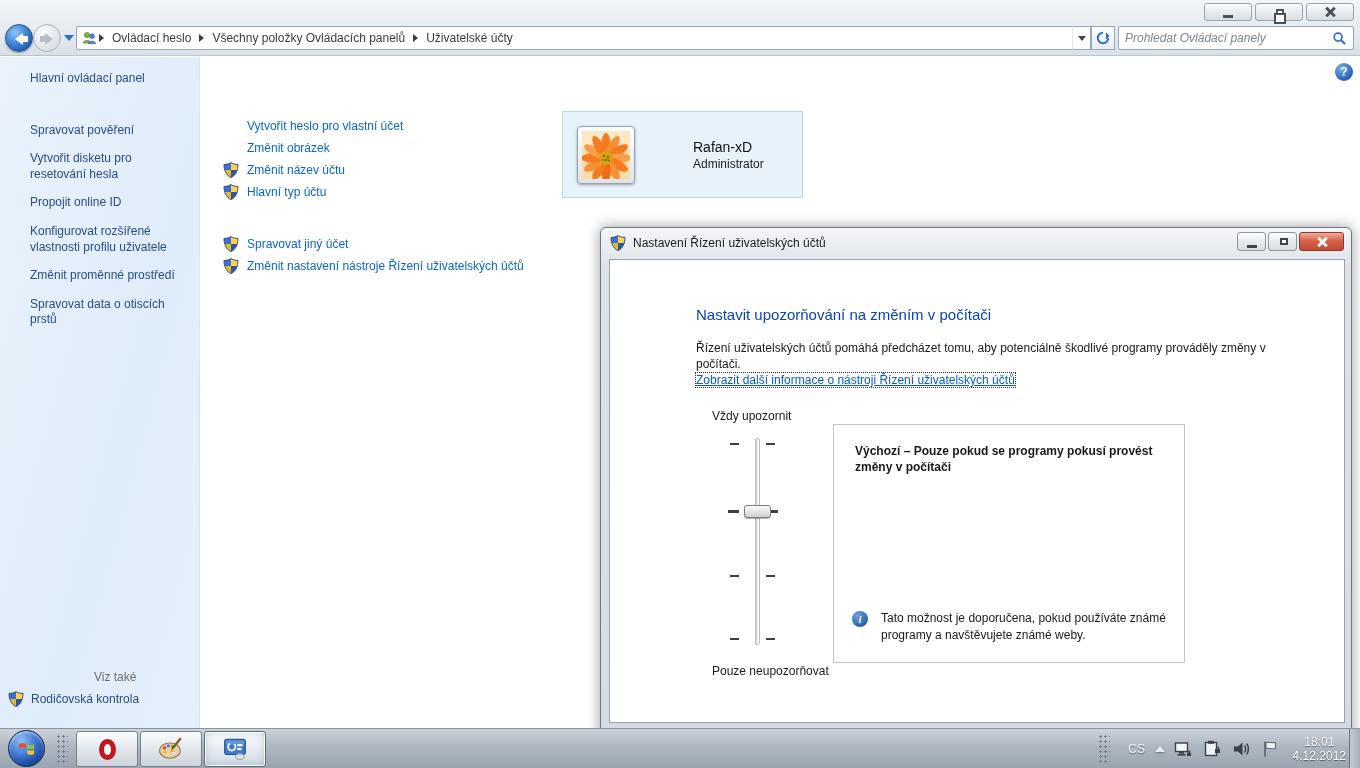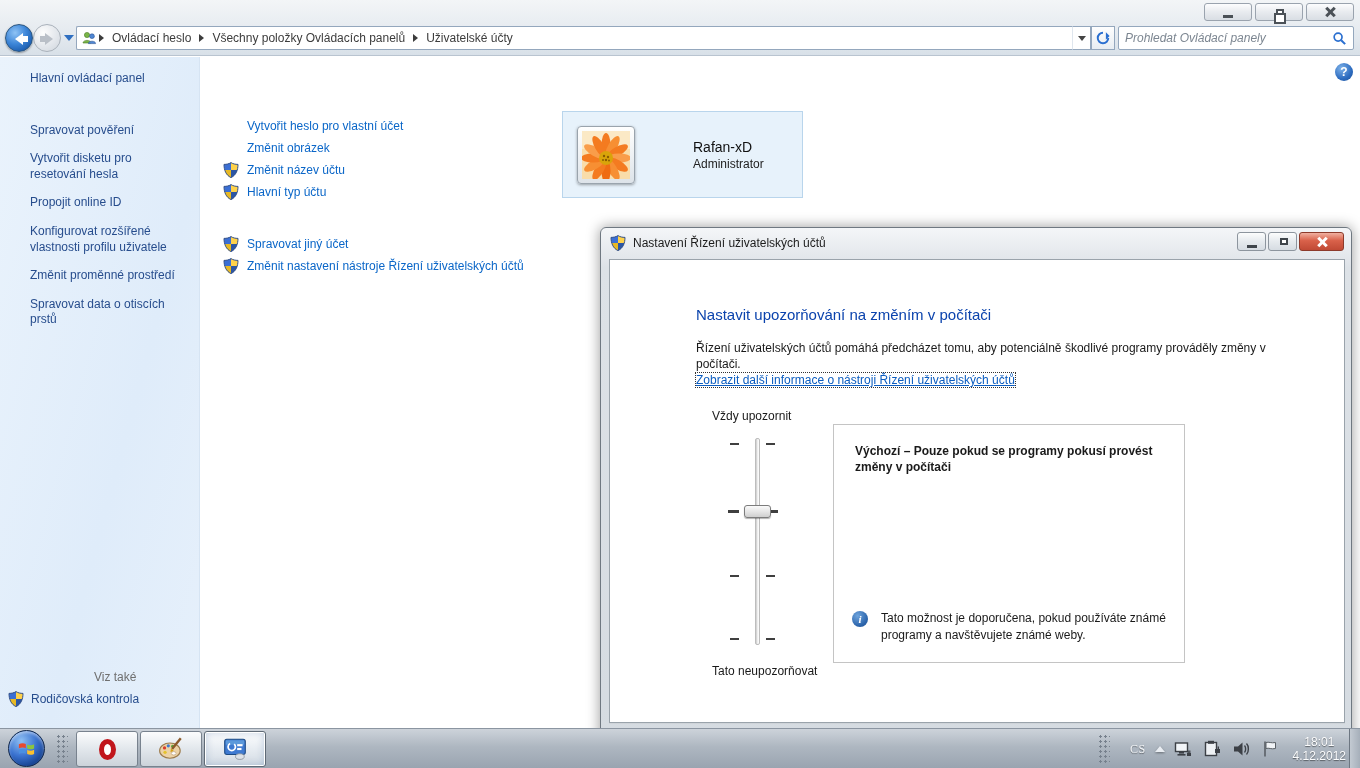--- a/index.html
+++ b/index.html
@@ -118,21 +118,21 @@
                border:1px solid #12294d; box-shadow:inset 0 2px 3px rgba(255,255,255,.5); display:flex; align-items:center; justify-content:center; cursor:pointer; }
   .grip { position:absolute; top:5px; width:12px; height:30px;
           background:radial-gradient(circle, #77818d 1px, transparent 1.4px); background-size:5px 5px; }
   .tb-btn { position:absolute; top:2px; width:62px; height:36px; border:1px solid #78828e; border-radius:3px;
             background:linear-gradient(#fbfcfd,#e2e7ec 50%,#ccd3da); display:flex; align-items:center; justify-content:center; cursor:pointer; }
   .tb-btn.active { background:linear-gradient(#ffffff,#e9eef3 45%,#d3dbe3); border-color:#5f6a76;
                    box-shadow:inset 0 0 0 1px #fff, inset 0 0 8px rgba(120,150,190,.5); }
   .opera-o { width:17px; height:21px; border:5px solid #c1161c; border-radius:50%; background:#fff; }
   .tray { position:absolute; right:14px; top:0; height:40px; display:flex; align-items:center; }
   .tray-item { margin-left:9px; display:flex; align-items:center; justify-content:center; cursor:pointer; }
-  .lang { color:#f4f6f8; text-shadow:0 1px 1px rgba(0,0,0,.45); letter-spacing:.5px;font-family:Liberation Serif, serif; }
+  .lang { color:#f4f6f8; text-shadow:0 1px 1px rgba(0,0,0,.45); letter-spacing:.5px; }
   .tri-up { width:0; height:0; border-left:5px solid transparent; border-right:5px solid transparent; border-bottom:6px solid #e9edf2; filter:drop-shadow(0 1px 1px rgba(0,0,0,.4)); }
   .clock { text-align:center; color:#fbfcfd; text-shadow:0 1px 1px rgba(0,0,0,.45); line-height:14px; margin-left:12px; cursor:default; }
   .show-desktop { position:absolute; right:0; top:0; width:11px; height:40px; border-left:1px solid #6d7782;
                   background:linear-gradient(90deg,#c3cad2,#a6afba); cursor:pointer; }
   .sh { width:16px; height:16px; flex:none; }
 </style>
 </head>
 <body>
 
 <svg width="0" height="0" style="position:absolute">
@@ -366,21 +366,21 @@
       <div class="tick" style="left:156px;top:183px"></div>
       <div class="tick" style="left:118px;top:250px;height:3px;width:11px"></div>
       <div class="tick" style="left:157px;top:250px;height:3px;width:11px"></div>
       <div class="tick" style="left:120px;top:315px"></div>
       <div class="tick" style="left:156px;top:315px"></div>
       <div class="tick" style="left:120px;top:378px"></div>
       <div class="tick" style="left:156px;top:378px"></div>
       <div class="slider-track"></div>
       <div class="slider-thumb" style="top:245px"></div>
 
-      <div class="slider-bottom-label">Tato neupozorňovat</div>
+      <div class="slider-bottom-label">Pouze neupozorňovat</div>
 
       <div class="info-box">
         <div class="ib-title">Výchozí – Pouze pokud se programy pokusí provést změny v počítači</div>
         <div class="ib-note-row">
           <span class="info-ic">i</span>
           <span class="ib-note-text">Tato možnost je doporučena, pokud používáte známé programy a navštěvujete známé weby.</span>
         </div>
       </div>
     </div>
     <div class="dlg-divider"></div>

